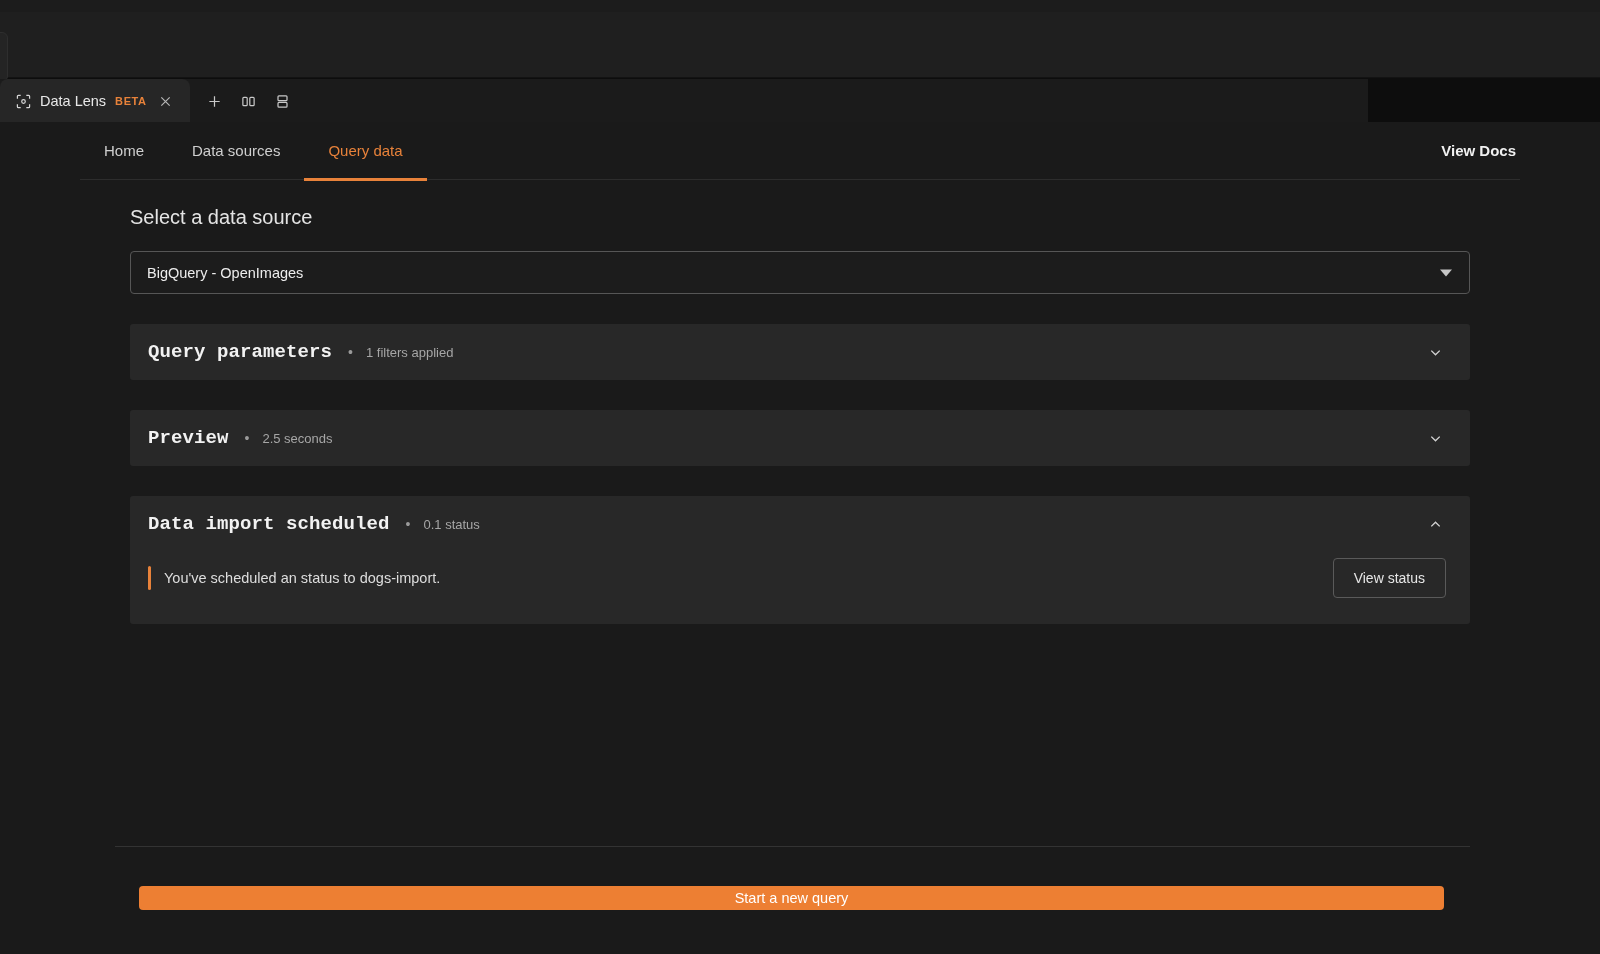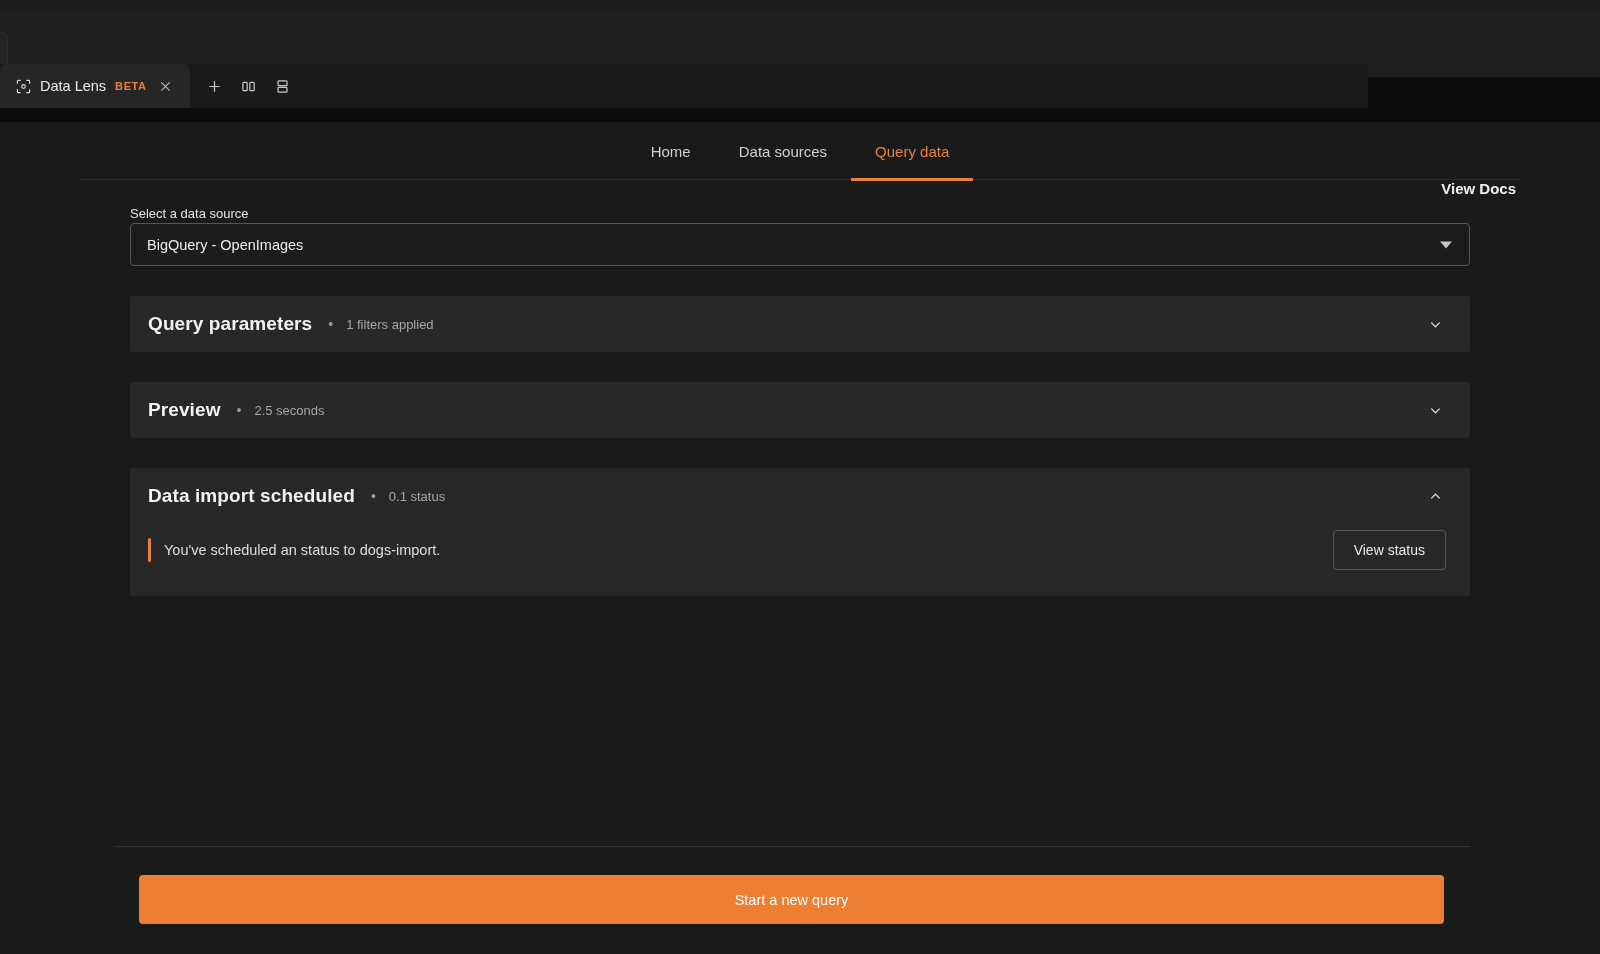--- a/index.html
+++ b/index.html
@@ -31,21 +31,21 @@
     top: 20px; left: -8px;
     width: 16px; height: 50px;
     background: #242424;
     border: 1px solid #2e2e2e;
     border-radius: 6px;
   }
 
   
   .tabbar {
     position: absolute;
-    top: 64px; left: 0;
+    top: 79px; left: 0;
     width: 1368px; height: 44px;
     background: #1b1b1b;
     display: flex;
     align-items: flex-end;
   }
   .tab {
     height: 44px;
     display: flex;
     align-items: center;
     gap: 9px;
@@ -100,21 +100,20 @@
   }
 
   
   .navrow {
     position: relative;
     height: 58px;
     margin: 0 80px 0 80px;
     display: flex;
     align-items: center;
     border-bottom: 1px solid #2d2d2d;
-    flex-direction: column;
   }
   .navtabs { display: flex; align-items: center; height: 58px; }
   .navtab {
     height: 58px;
     display: flex;
     align-items: center;
     padding: 0 24px;
     color: #cfcfcf;
     font-size: 15px;
     cursor: pointer;
@@ -137,22 +136,22 @@
     padding-right: 4px;
   }
 
   
   .content {
     padding: 26px 130px 0 130px;
   }
 
   .field-label {
     color: #e4e4e4;
-    font-size: 13px;
-    margin-bottom: 2px;
+    font-size: 20px;
+    margin-bottom: 22px;
   }
 
   .select {
     position: relative;
     height: 43px;
     background: #1c1c1c;
     border: 1px solid #565656;
     border-radius: 4px;
     display: flex;
     align-items: center;
@@ -185,20 +184,21 @@
     display: flex;
     align-items: center;
     padding: 0 24px 0 18px;
     cursor: pointer;
   }
   .panel-title {
     color: #f2f2f2;
     font-size: 19px;
     font-weight: bold;
     letter-spacing: .1px;
+    font-family: Liberation Mono, monospace;
   }
   .panel-dot {
     color: #9a9a9a;
     font-size: 14px;
     margin: 0 13px 0 16px;
   }
   .panel-meta {
     color: #a6a6a6;
     font-size: 13px;
   }
@@ -252,22 +252,22 @@
   }
   .footer-divider {
     position: absolute;
     top: 0; left: 115px;
     width: 1355px;
     height: 1px;
     background: #333333;
   }
   .btn-primary {
     position: absolute;
-    top: 29px; left: 139px;
-    width: 1305px; height: 49px;
+    top: 40px; left: 139px;
+    width: 1305px; height: 24px;
     background: #ed7f33;
     border: none;
     border-radius: 4px;
     color: #ffffff;
     font-size: 14.5px;
     font-family: "Liberation Sans", sans-serif;
     cursor: pointer;
   }
 </style>
 </head>

